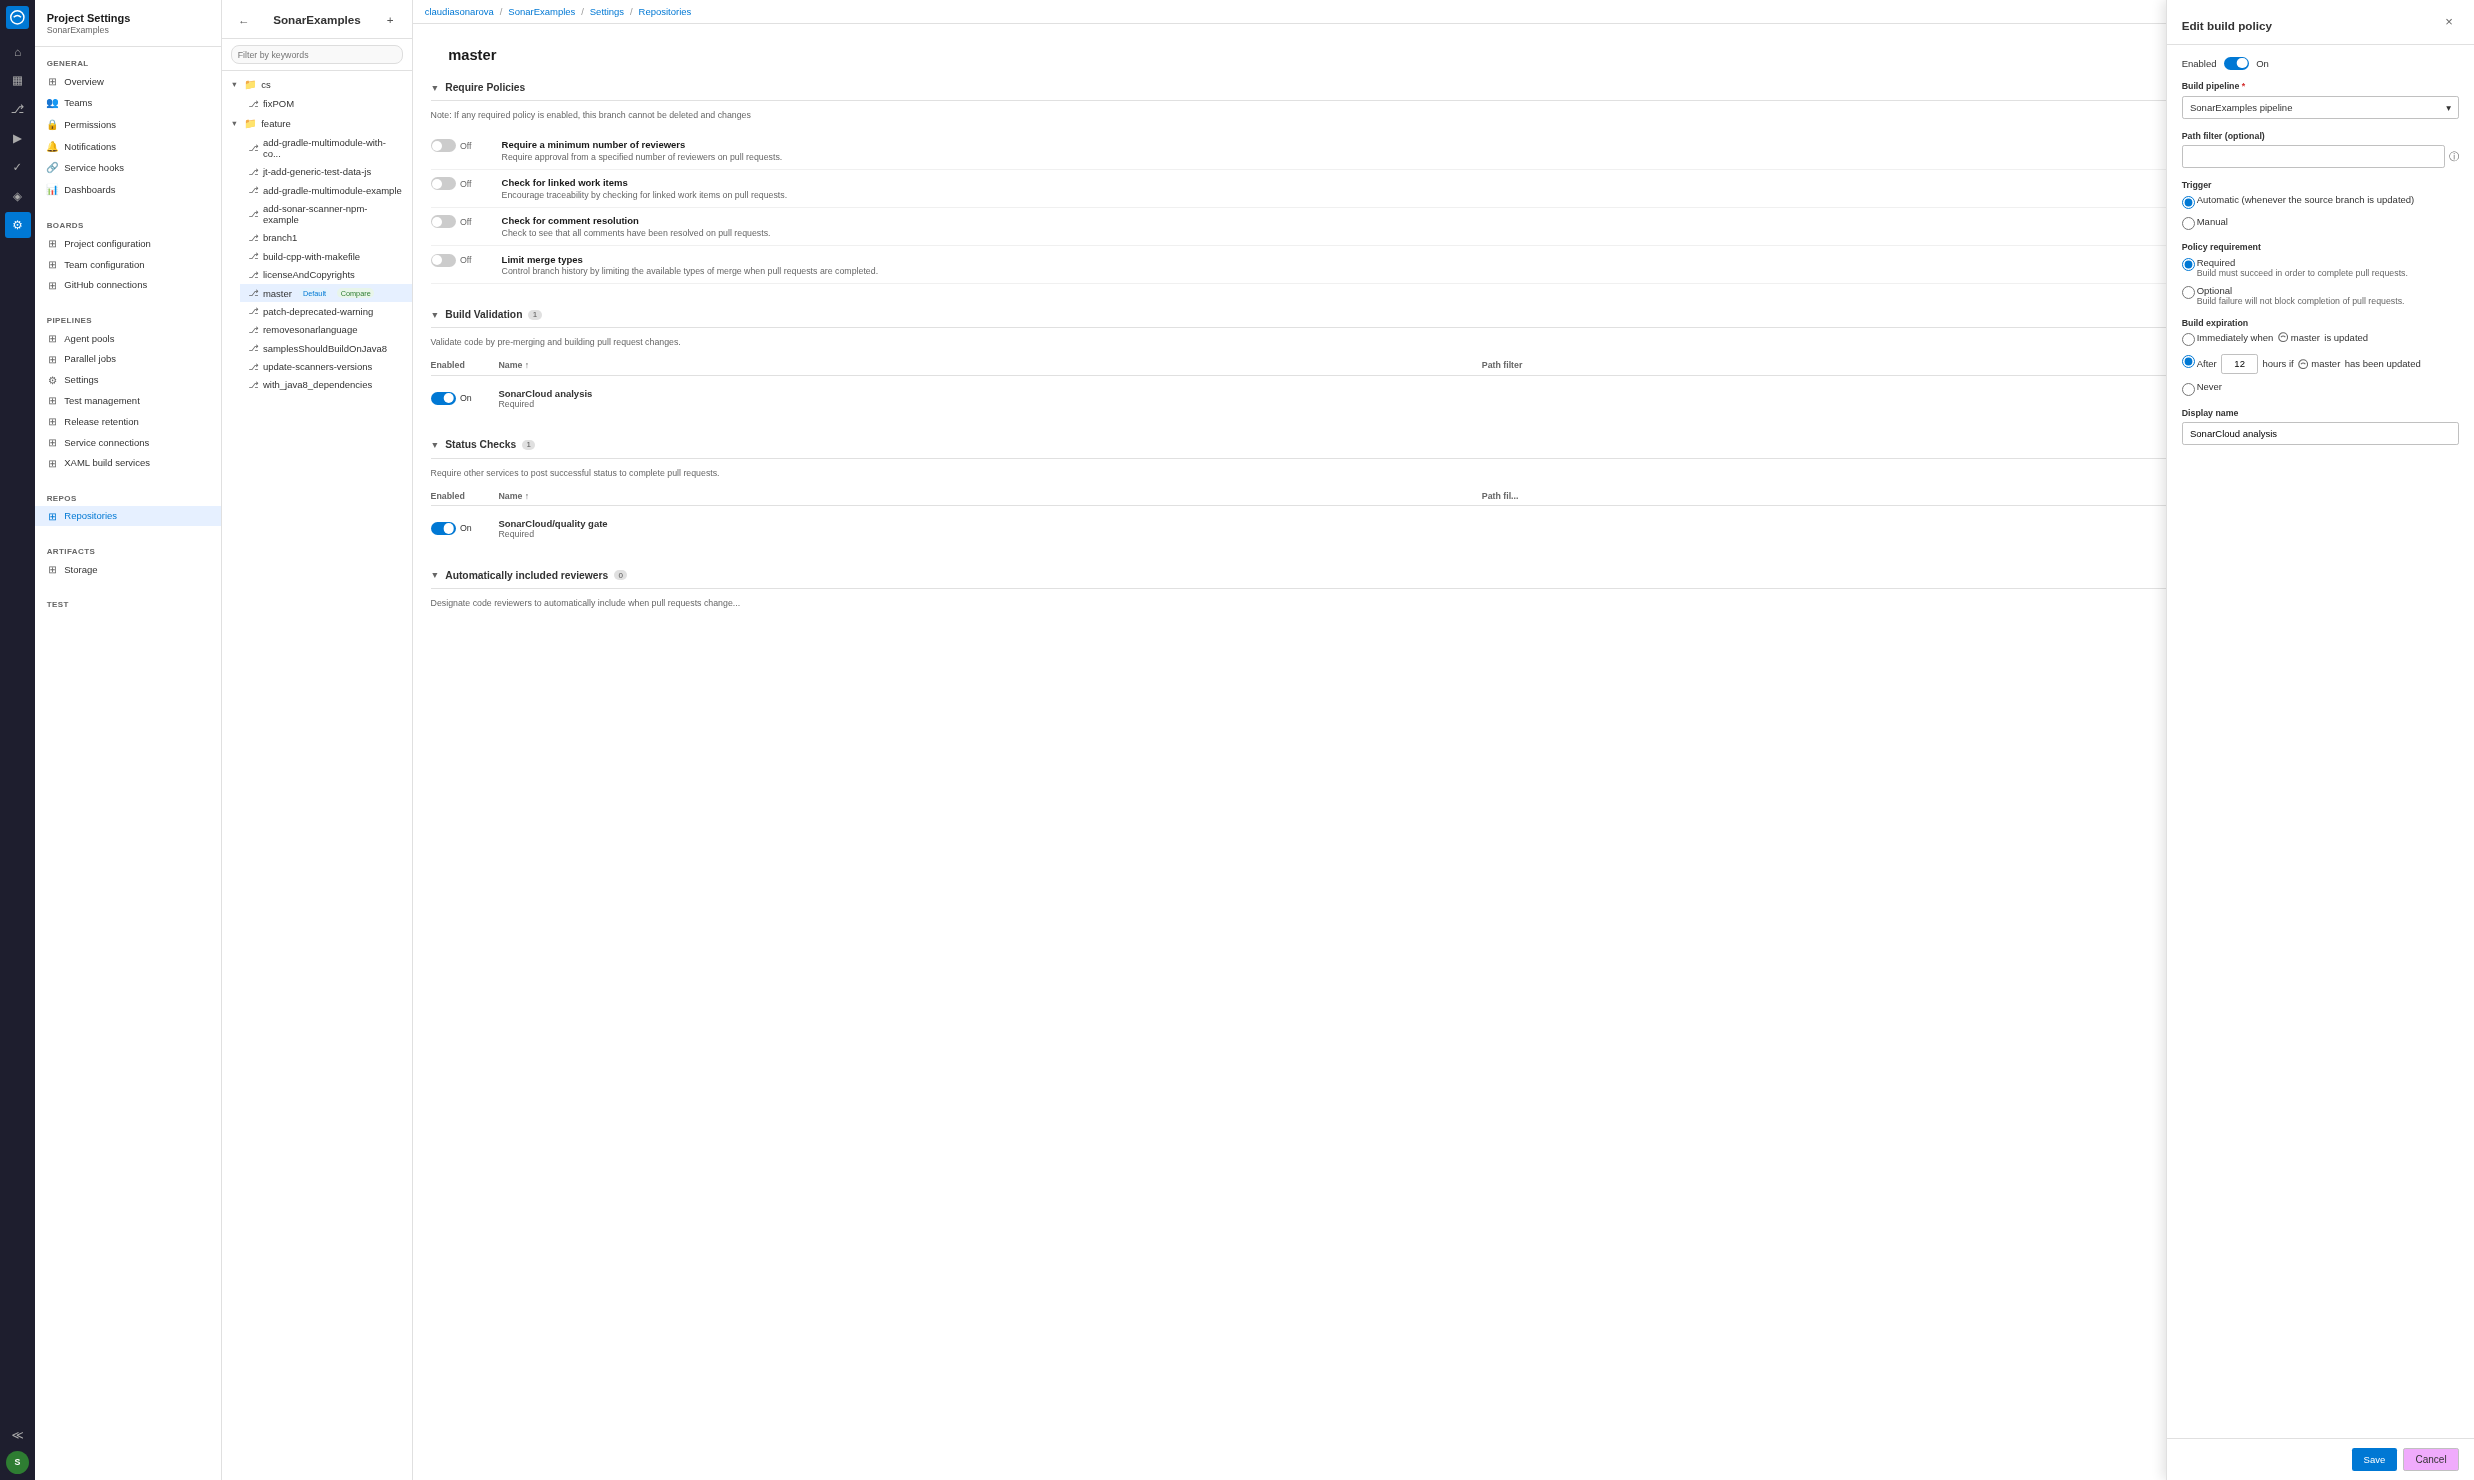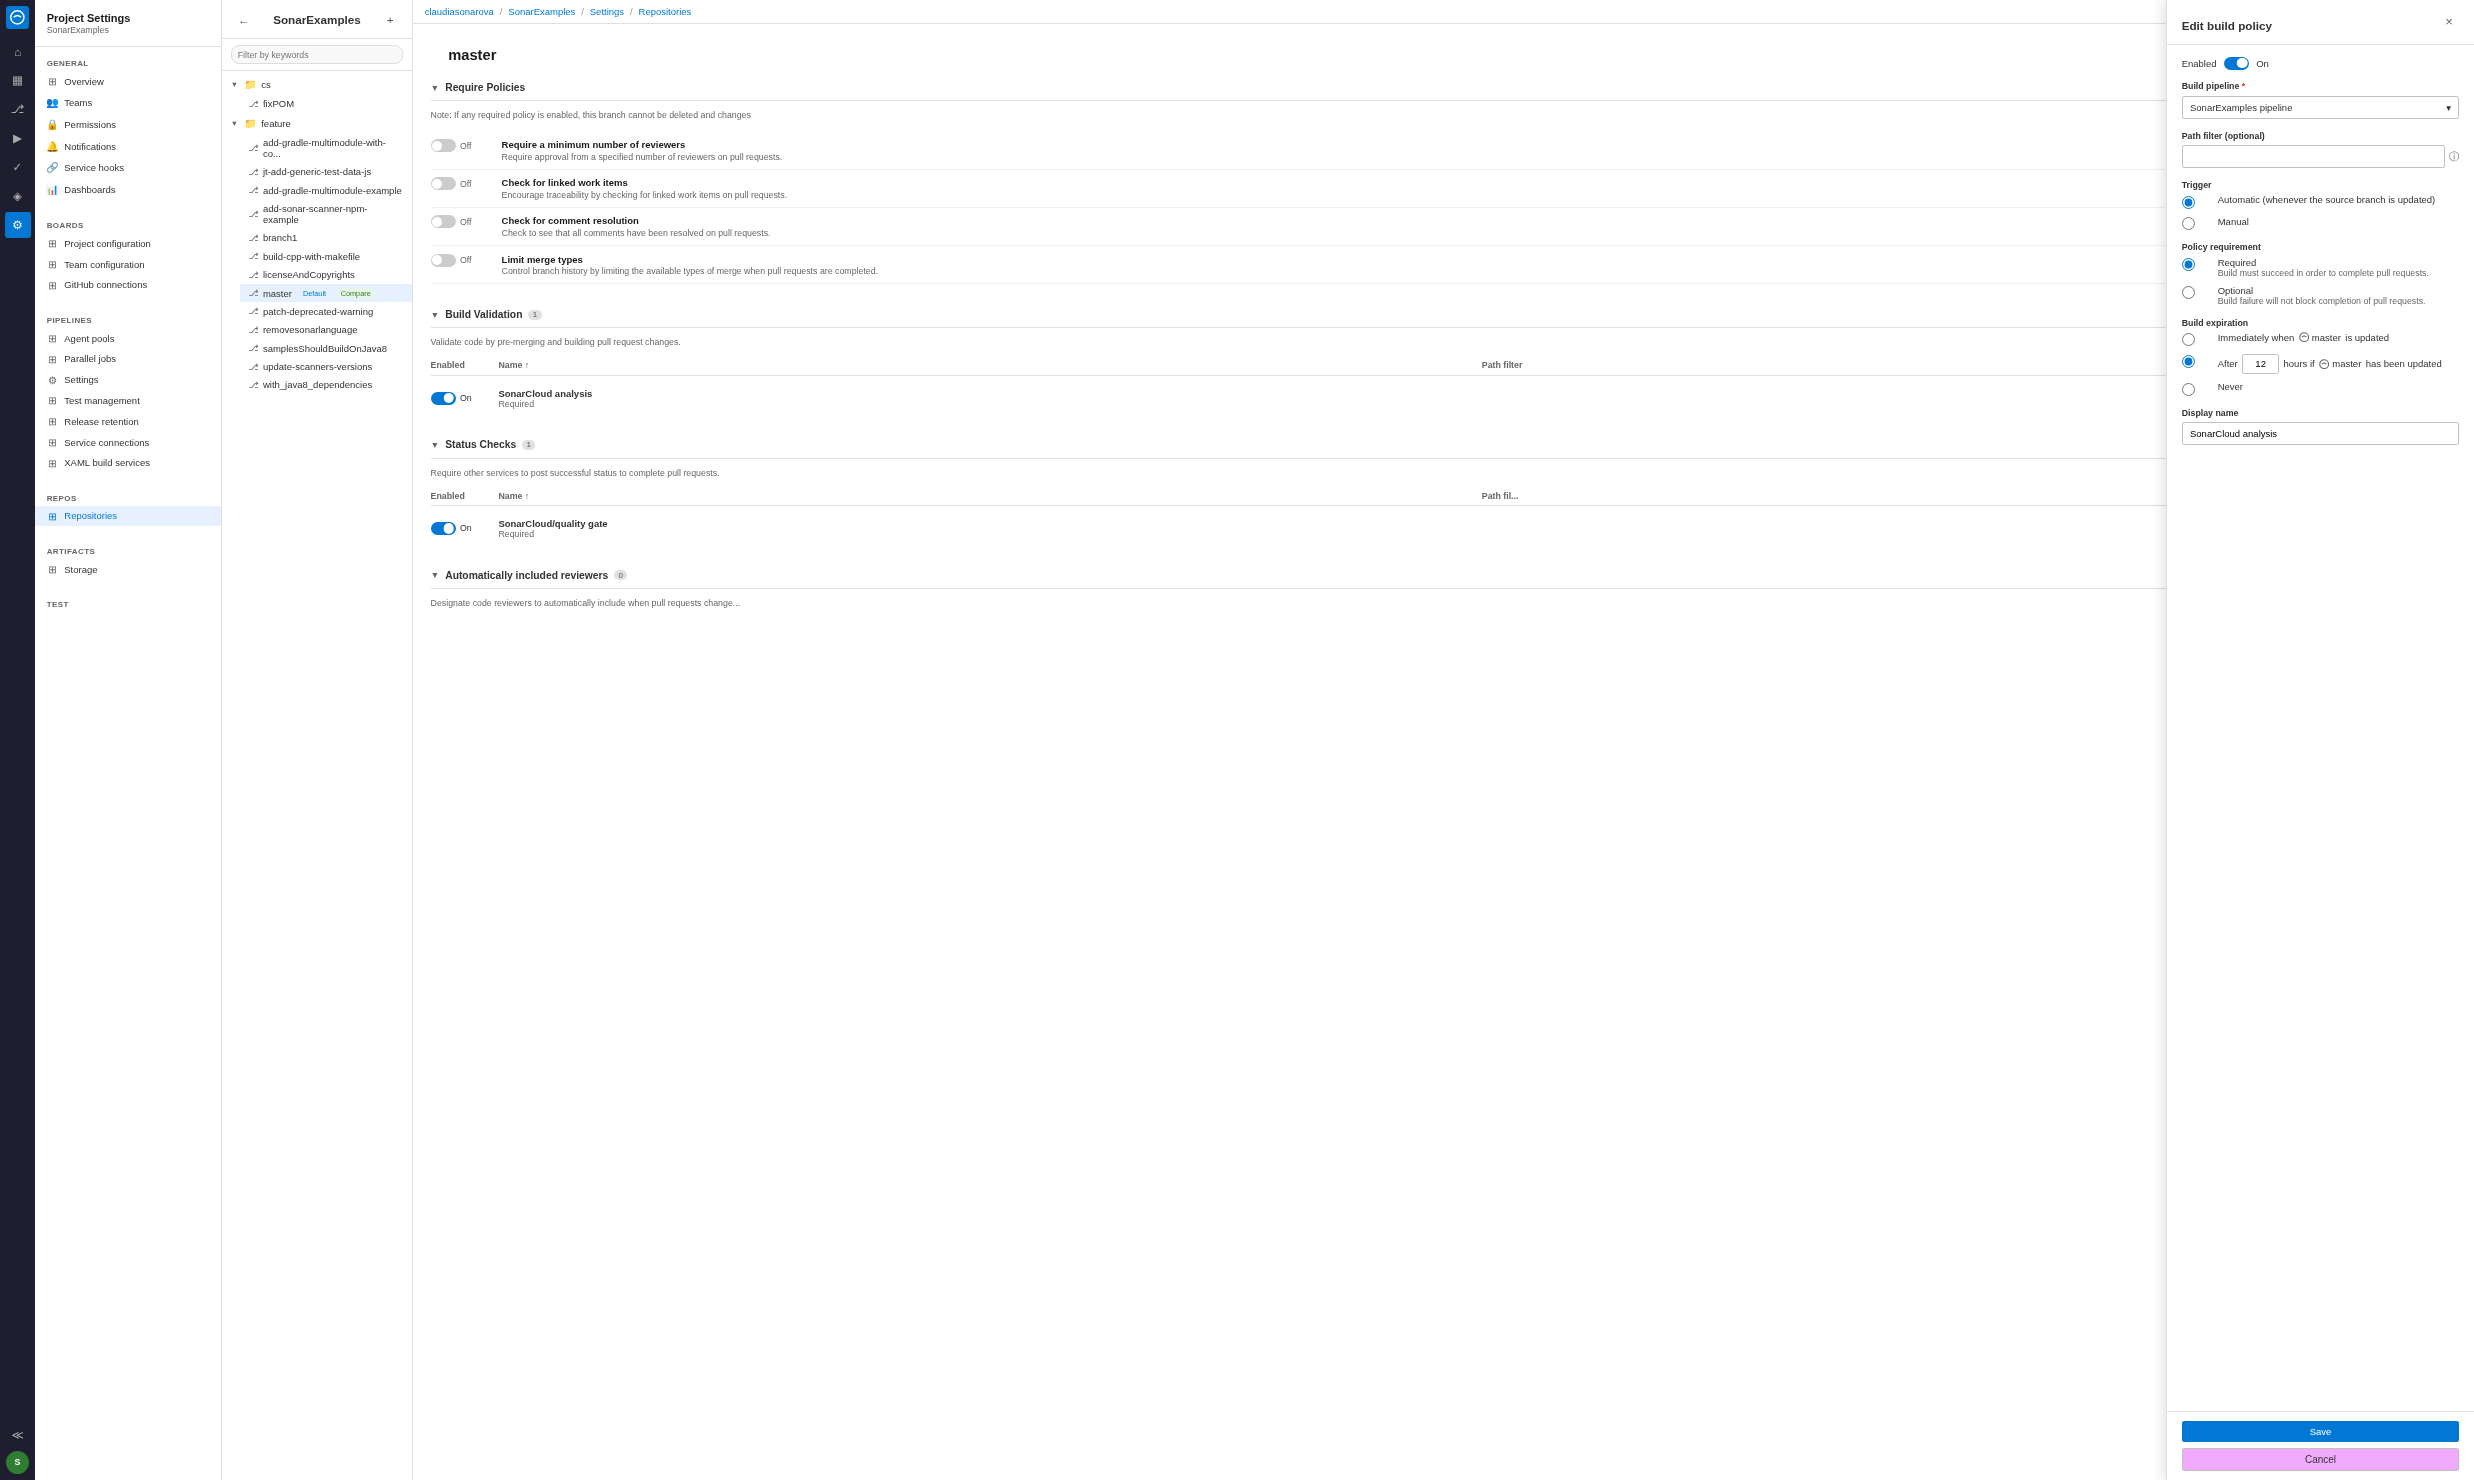--- a/index.html
+++ b/index.html
@@ -262,39 +262,38 @@
       padding: 5.1px 7.3px;
       border: 0.7px solid #c0c0c0;
       border-radius: 2.2px;
       font-size: 9.5px;
       outline: none;
     }
     .info-icon { font-size: 10.3px; color: #666; margin-left: 4.4px; }
     .input-with-info { display: flex; align-items: center; }
     .input-with-info input { flex: 1; }
     .radio-group { display: flex; flex-direction: column; gap: 7.3px; }
-    .radio-item { display: flex; align-items: flex-start; gap: 23px; }
+    .radio-item { display: flex; align-items: flex-start; gap: 2px; }
     .radio-item input[type=radio] { margin-top: 1.5px; cursor: pointer; accent-color: #0078d4; }
     .radio-item .radio-label { font-size: 9.5px; }
     .radio-item .radio-desc { font-size: 8.8px; color: #666; }
     .hours-row { display: flex; align-items: center; gap: 4.4px; font-size: 9.5px; }
     .hours-input {
       width: 37px;
       padding: 3.7px 5.9px;
       border: 0.7px solid #c0c0c0;
       border-radius: 2.2px;
       font-size: 9.5px;
       text-align: center;
     }
     .modal-footer {
       padding: 8.8px 14.7px;
       border-top: 0.7px solid #e0e0e0;
       display: flex; justify-content: flex-end; gap: 5.9px;
       flex-shrink: 0;
-      flex-direction: column;
     }
     .btn-primary {
       padding: 5.1px 11.7px;
       background: #0078d4;
       color: white;
       border: none;
       border-radius: 2.2px;
       font-size: 9.5px;
       cursor: pointer;
       font-weight: 500;

